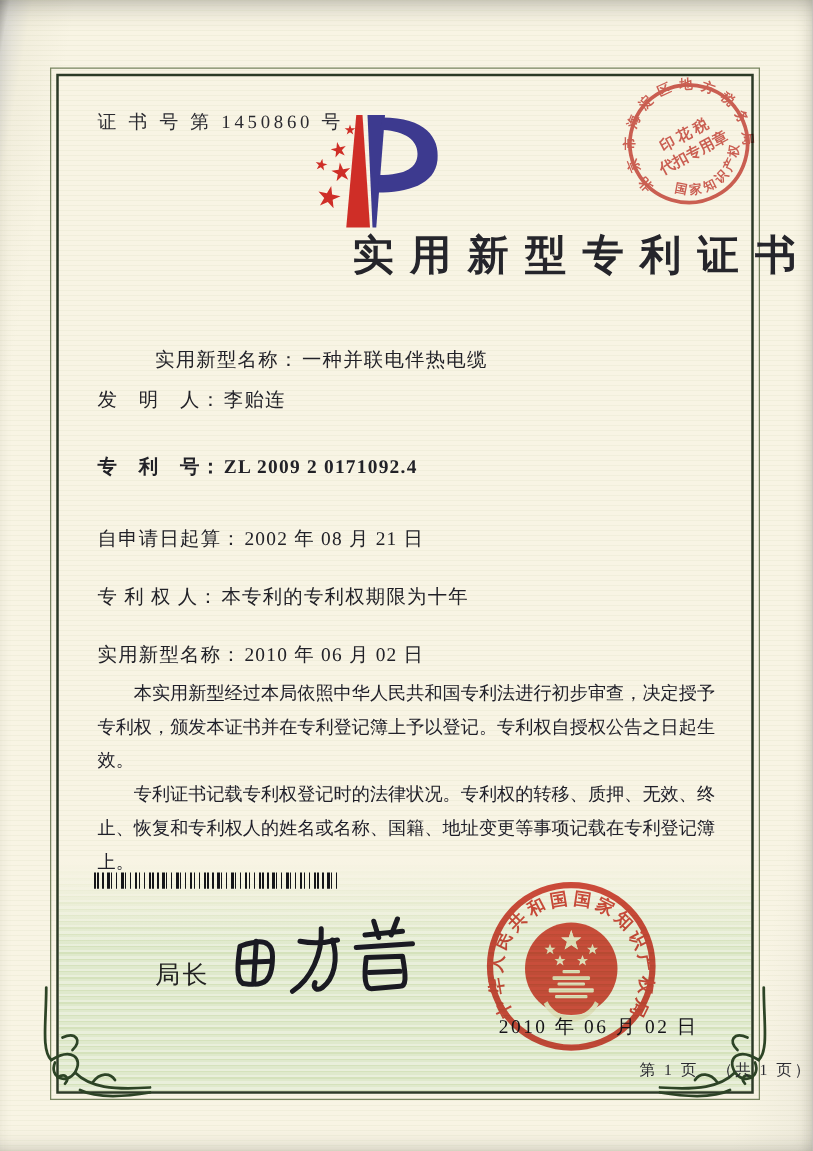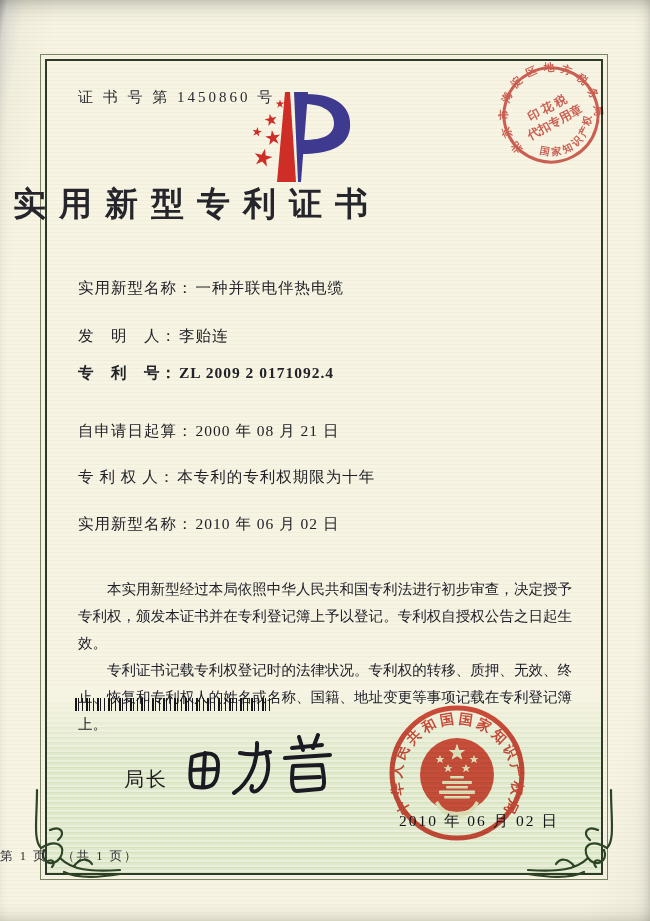--- a/index.html
+++ b/index.html
@@ -20,38 +20,38 @@
     background:repeating-linear-gradient(0deg,#d5e2bc 0 1px,#e9efdb 1px 3px,#dfe9cc 3px 5px);}
   .guilloche .fade{position:absolute;left:0;right:0;top:0;height:70px;
     background:linear-gradient(180deg,#f8f4e4 0%,rgba(248,244,228,0) 100%);}
   .corner-orn{position:absolute;width:92px;height:92px;}
   .corner-orn.left{left:30px;top:788px;}
   .corner-orn.right{right:32px;top:788px;transform:scaleX(-1);}
   .cert-no{position:absolute;left:78px;top:88px;font-size:15px;letter-spacing:3px;color:#2a2a30;}
   .logo{position:absolute;left:246px;top:88px;width:118px;height:102px;}
   .tax-stamp{position:absolute;left:496px;top:60px;width:110px;height:110px;
     transform:rotate(-28deg);opacity:.82;mix-blend-mode:multiply;}
-  .title{position:absolute;left:0;right:0;top:182px;text-align:left;
+  .title{position:absolute;left:0;right:0;top:182px;text-align:right;
     font-size:33px;font-weight:bold;letter-spacing:13px;padding-left:13px;color:#25252b;}
   .fields{position:absolute;left:78px;top:278px;right:60px;}
   .field-row{position:absolute;left:0;font-size:15.5px;letter-spacing:1px;white-space:nowrap;color:#222228;}
   .field-row .val{margin-left:2px;}
-  .r0{top:0px;} .r1{top:48px;} .r2{top:85px;font-weight:bold;} .r3{top:143px;} .r4{top:189px;} .r5{top:236px;}
-  .body-text{position:absolute;left:78px;top:576px;width:494px;font-size:14.5px;
+  .r0{top:0px;margin-left:46px;} .r1{top:32px;} .r2{top:85px;font-weight:bold;} .r3{top:143px;} .r4{top:189px;} .r5{top:236px;}
+  .body-text{position:absolute;left:78px;top:542px;width:494px;font-size:14.5px;
     line-height:1.86;color:#20202a;text-align:justify;}
   .body-text p{margin:0;text-indent:2em;}
   .barcode{position:absolute;left:75px;top:698px;width:197px;height:13px;
     background:repeating-linear-gradient(90deg,#15151a 0 2px,transparent 2px 3px,#15151a 3px 4px,transparent 4px 7px,#15151a 7px 8px,transparent 8px 11px);}
   .signer-label{position:absolute;left:124px;top:766px;font-size:20px;letter-spacing:2px;color:#222;}
   .signature{position:absolute;left:172px;top:733px;width:175px;height:88px;}
   .sig-hidden{position:absolute;left:0;top:0;font-size:1px;color:transparent;}
   .office-seal{position:absolute;left:380px;top:696px;width:154px;height:154px;
     opacity:.9;mix-blend-mode:multiply;}
   .seal-date{position:absolute;left:399px;top:811px;font-size:15.5px;letter-spacing:2px;color:#141418;z-index:5;}
-  .footer{position:absolute;left:0;right:10px;top:848px;text-align:left;font-size:12.5px;letter-spacing:2px;color:#2a2a30;z-index:4;}
+  .footer{position:absolute;left:0;right:0;top:848px;text-align:right;font-size:12.5px;letter-spacing:2px;color:#2a2a30;z-index:4;}
 </style>
 </head>
 <body>
 
 <div class="photo">
   <div class="paper-texture"></div>
 
   <div class="guilloche">
     <div class="fade"></div>
   </div>
@@ -120,21 +120,21 @@
     <div class="field-row r0">
       <span>实用新型名称：</span><span class="val">一种并联电伴热电缆</span>
     </div>
     <div class="field-row r1">
       <span>发　明　人：</span><span class="val">李贻连</span>
     </div>
     <div class="field-row r2">
       <span>专　利　号：</span><span class="val">ZL 2009 2 0171092.4</span>
     </div>
     <div class="field-row r3">
-      <span>自申请日起算：</span><span class="val">2000 年 08 月 21 日</span>
+      <span>自申请日起算：</span><span class="val">2002 年 08 月 21 日</span>
     </div>
     <div class="field-row r4">
       <span>专 利 权 人：</span><span class="val">本专利的专利权期限为十年</span>
     </div>
     <div class="field-row r5">
       <span>实用新型名称：</span><span class="val">2010 年 06 月 02 日</span>
     </div>
   </div>
 
   <div class="body-text">

